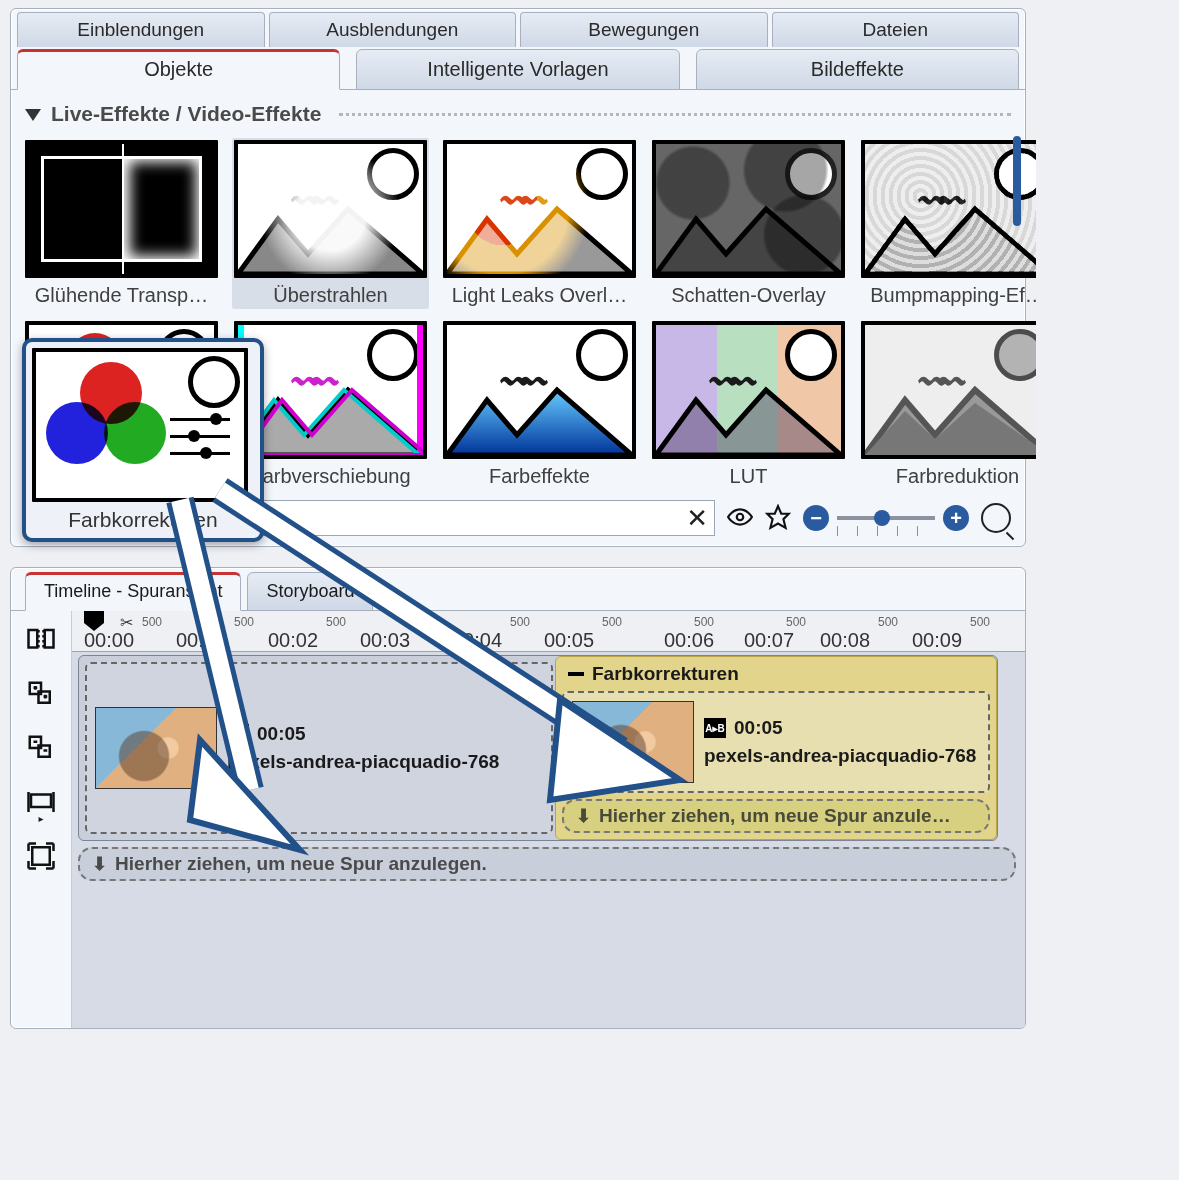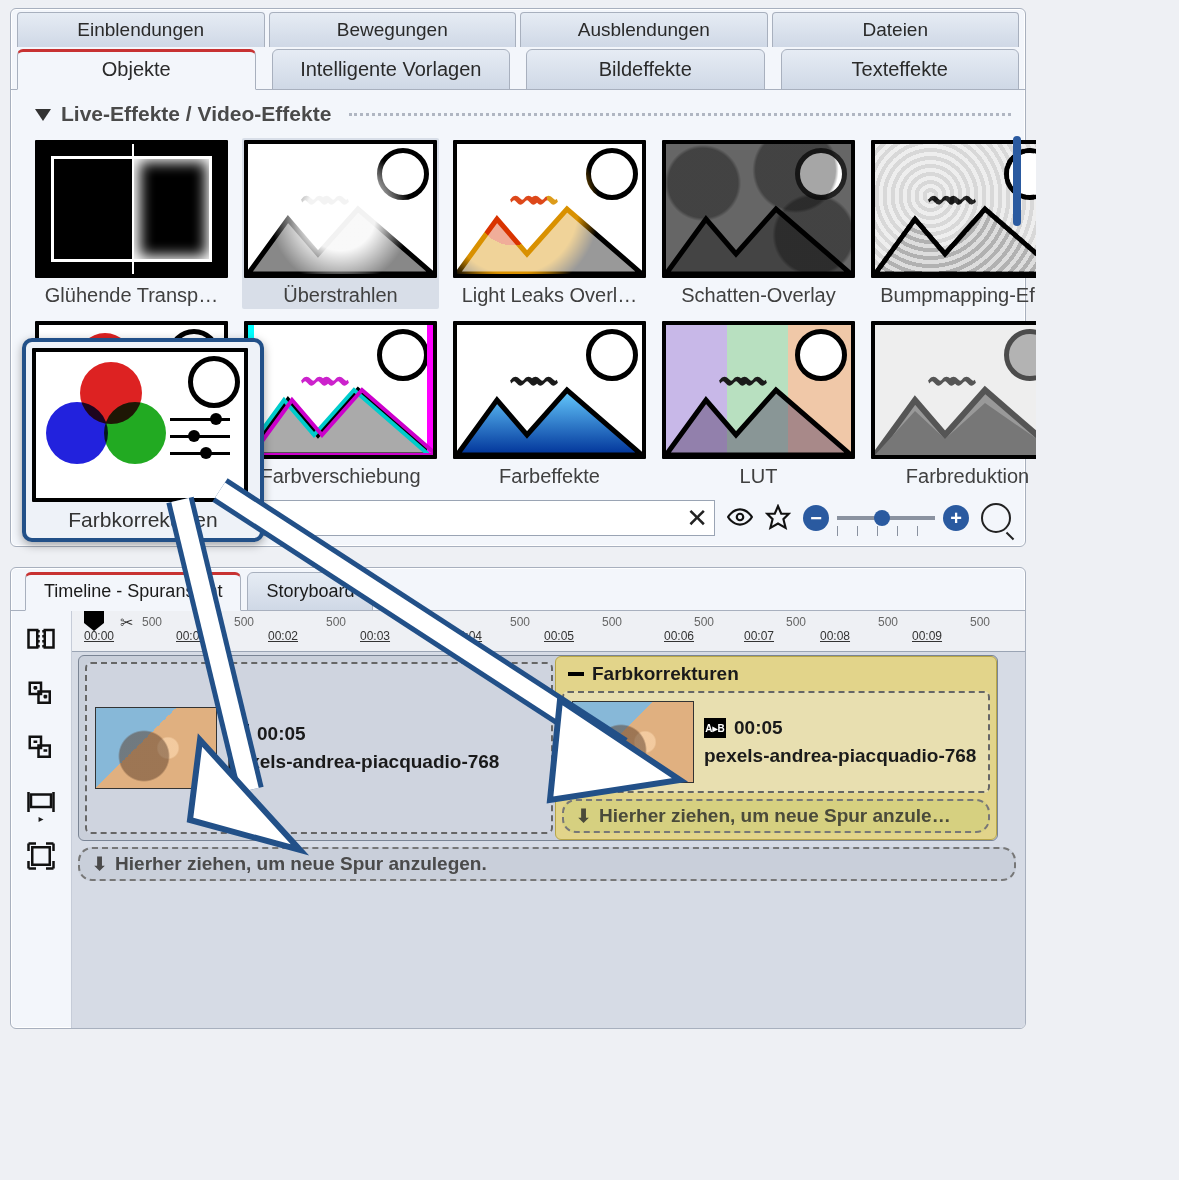--- a/index.html
+++ b/index.html
@@ -5,21 +5,21 @@
 html,body{margin:0;padding:0;font-family:"Segoe UI",Arial,sans-serif;font-size:14px;color:#1a1a1a;background:#eef0f4;}
 .wrap{width:1036px;height:1180px;position:relative;overflow:hidden;}
 
 
 .top-panel{border:1px solid #a8b0be;border-radius:6px;margin:8px 10px 0 10px;background:#f3f6fb;box-shadow:0 0 0 1px #fff inset;}
 .tabs-row{display:flex;gap:4px;padding:0 6px;align-items:flex-end;height:38px;}
 .tabs-row .tab{flex:1;text-align:center;background:linear-gradient(#e6ecf4,#cfd8e6);border:1px solid #a8b0be;border-bottom:none;border-radius:4px 4px 0 0;padding:6px 0;font-size:19px;color:#2a2a2a;cursor:pointer;}
 .tabs-row2{display:flex;gap:16px;padding:0 6px;height:42px;align-items:flex-end;border-bottom:1px solid #a8b0be;}
 .tabs-row2 .tab{flex:1;text-align:center;background:linear-gradient(#e6ecf4,#cfd8e6);border:1px solid #a8b0be;border-bottom:1px solid #a8b0be;border-radius:6px 6px 0 0;padding:8px 0;font-size:20px;color:#2a2a2a;cursor:pointer;position:relative;top:1px;}
 .tabs-row2 .tab.active{background:#f3f6fb;border-bottom:1px solid #f3f6fb;font-weight:400;border-top:3px solid #c83232;padding-top:6px;}
-.panel-body{padding:12px 14px 8px 24px;position:relative;}
+.panel-body{padding:12px 14px 8px 14px;position:relative;}
 
 .section-title{font-size:21px;font-weight:bold;color:#4a4a4a;display:flex;align-items:center;gap:10px;}
 .section-title .tri{width:0;height:0;border-left:8px solid transparent;border-right:8px solid transparent;border-bottom:12px solid #333;transform:rotate(180deg) translateY(-1px);}
 .section-title .dots{flex:1;border-bottom:3px dotted #b0b6c2;margin-left:8px;height:1px;}
 
 .grid{display:grid;grid-template-columns:repeat(5,1fr);gap:14px 16px;margin-top:14px;}
 .eff{display:flex;flex-direction:column;align-items:center;gap:6px;cursor:pointer;}
 .thumb{width:185px;height:130px;border:4px solid #000;background:#fff;position:relative;overflow:hidden;border-radius:1px;}
 .eff .lbl{font-size:20px;color:#404040;white-space:nowrap;overflow:hidden;text-overflow:ellipsis;max-width:190px;text-align:left;}
 .eff.sel{background:#d8dee8;border-radius:2px;padding:2px;margin:-2px;}
@@ -51,21 +51,21 @@
 .tl-tabs .tab{background:linear-gradient(#e6ecf4,#cfd8e6);border:1px solid #a8b0be;border-bottom:1px solid #a8b0be;border-radius:6px 6px 0 0;padding:8px 18px;font-size:18px;cursor:pointer;position:relative;top:1px;}
 .tl-tabs .tab.active{background:#f3f6fb;border-bottom:1px solid #f3f6fb;border-top:3px solid #c83232;padding-top:6px;}
 .tl-body{display:flex;height:calc(100% - 42px);}
 .tool-col{width:60px;border-right:1px solid #c6ccd8;display:flex;flex-direction:column;align-items:center;gap:20px;padding-top:12px;}
 .tool-col .tbtn{width:34px;height:34px;display:flex;align-items:center;justify-content:center;cursor:pointer;}
 .tool-col svg{width:30px;height:30px;}
 .tl-main{flex:1;position:relative;background:#d6dbe5;}
 
 .ruler{height:40px;background:#eef0f4;border-bottom:1px solid #9aa4b4;position:relative;font-size:15px;color:#333;}
 .ruler .playhead{position:absolute;left:12px;top:0;width:20px;height:20px;background:#000;clip-path:polygon(0 0,100% 0,100% 60%,50% 100%,0 60%);}
-.ruler .tick{position:absolute;top:18px;font-size:12px;text-decoration:underline;}
+.ruler .tick{position:absolute;top:18px;font-size:20px;}
 .ruler .sm{position:absolute;top:4px;font-size:12px;color:#666;}
 
 .track-area{position:absolute;left:6px;right:6px;top:44px;}
 
 .chapter{border:1px solid #7a8494;border-radius:6px;background:#c9cfda;padding:4px;}
 .chapter .chead{display:flex;align-items:center;gap:8px;font-weight:bold;font-size:19px;padding:2px 8px 4px 8px;color:#1a1a1a;}
 .chapter .chead .col{width:16px;height:4px;background:#000;}
 .clip{display:flex;align-items:center;gap:10px;border:2px dashed #666;border-radius:6px;background:#cfd4df;padding:8px;margin:2px;}
 .clip .cimg{width:120px;height:80px;background:linear-gradient(135deg,#87b8d8 0 40%,#e0b080 40% 100%);border:1px solid #333;position:relative;flex:none;}
 .clip .cimg::before{content:"";position:absolute;inset:0;background:radial-gradient(circle at 40% 60%,rgba(90,60,40,.5) 0 28%,transparent 30%),radial-gradient(circle at 60% 50%,rgba(255,220,180,.6) 0 12%,transparent 14%);}
@@ -86,29 +86,28 @@
 .bigarrow svg{overflow:visible;}
 
 </style>
 </head>
 <body>
 <div class="wrap">
 
 <div class="top-panel">
   <div class="tabs-row">
     <div class="tab">Einblendungen</div>
+    <div class="tab">Ausblendungen</div>
     <div class="tab">Bewegungen</div>
-    <div class="tab">Ausblendungen</div>
     <div class="tab">Dateien</div>
   </div>
   <div class="tabs-row2">
     <div class="tab active">Objekte</div>
     <div class="tab">Intelligente Vorlagen</div>
     <div class="tab">Bildeffekte</div>
-    <div class="tab">Texteffekte</div>
   </div>
 
   <div class="panel-body">
     <div class="section-title">
       <span class="tri"></span>
       <span>Live-Effekte / Video-Effekte</span>
       <span class="dots"></span>
     </div>
 
     <div class="grid">

